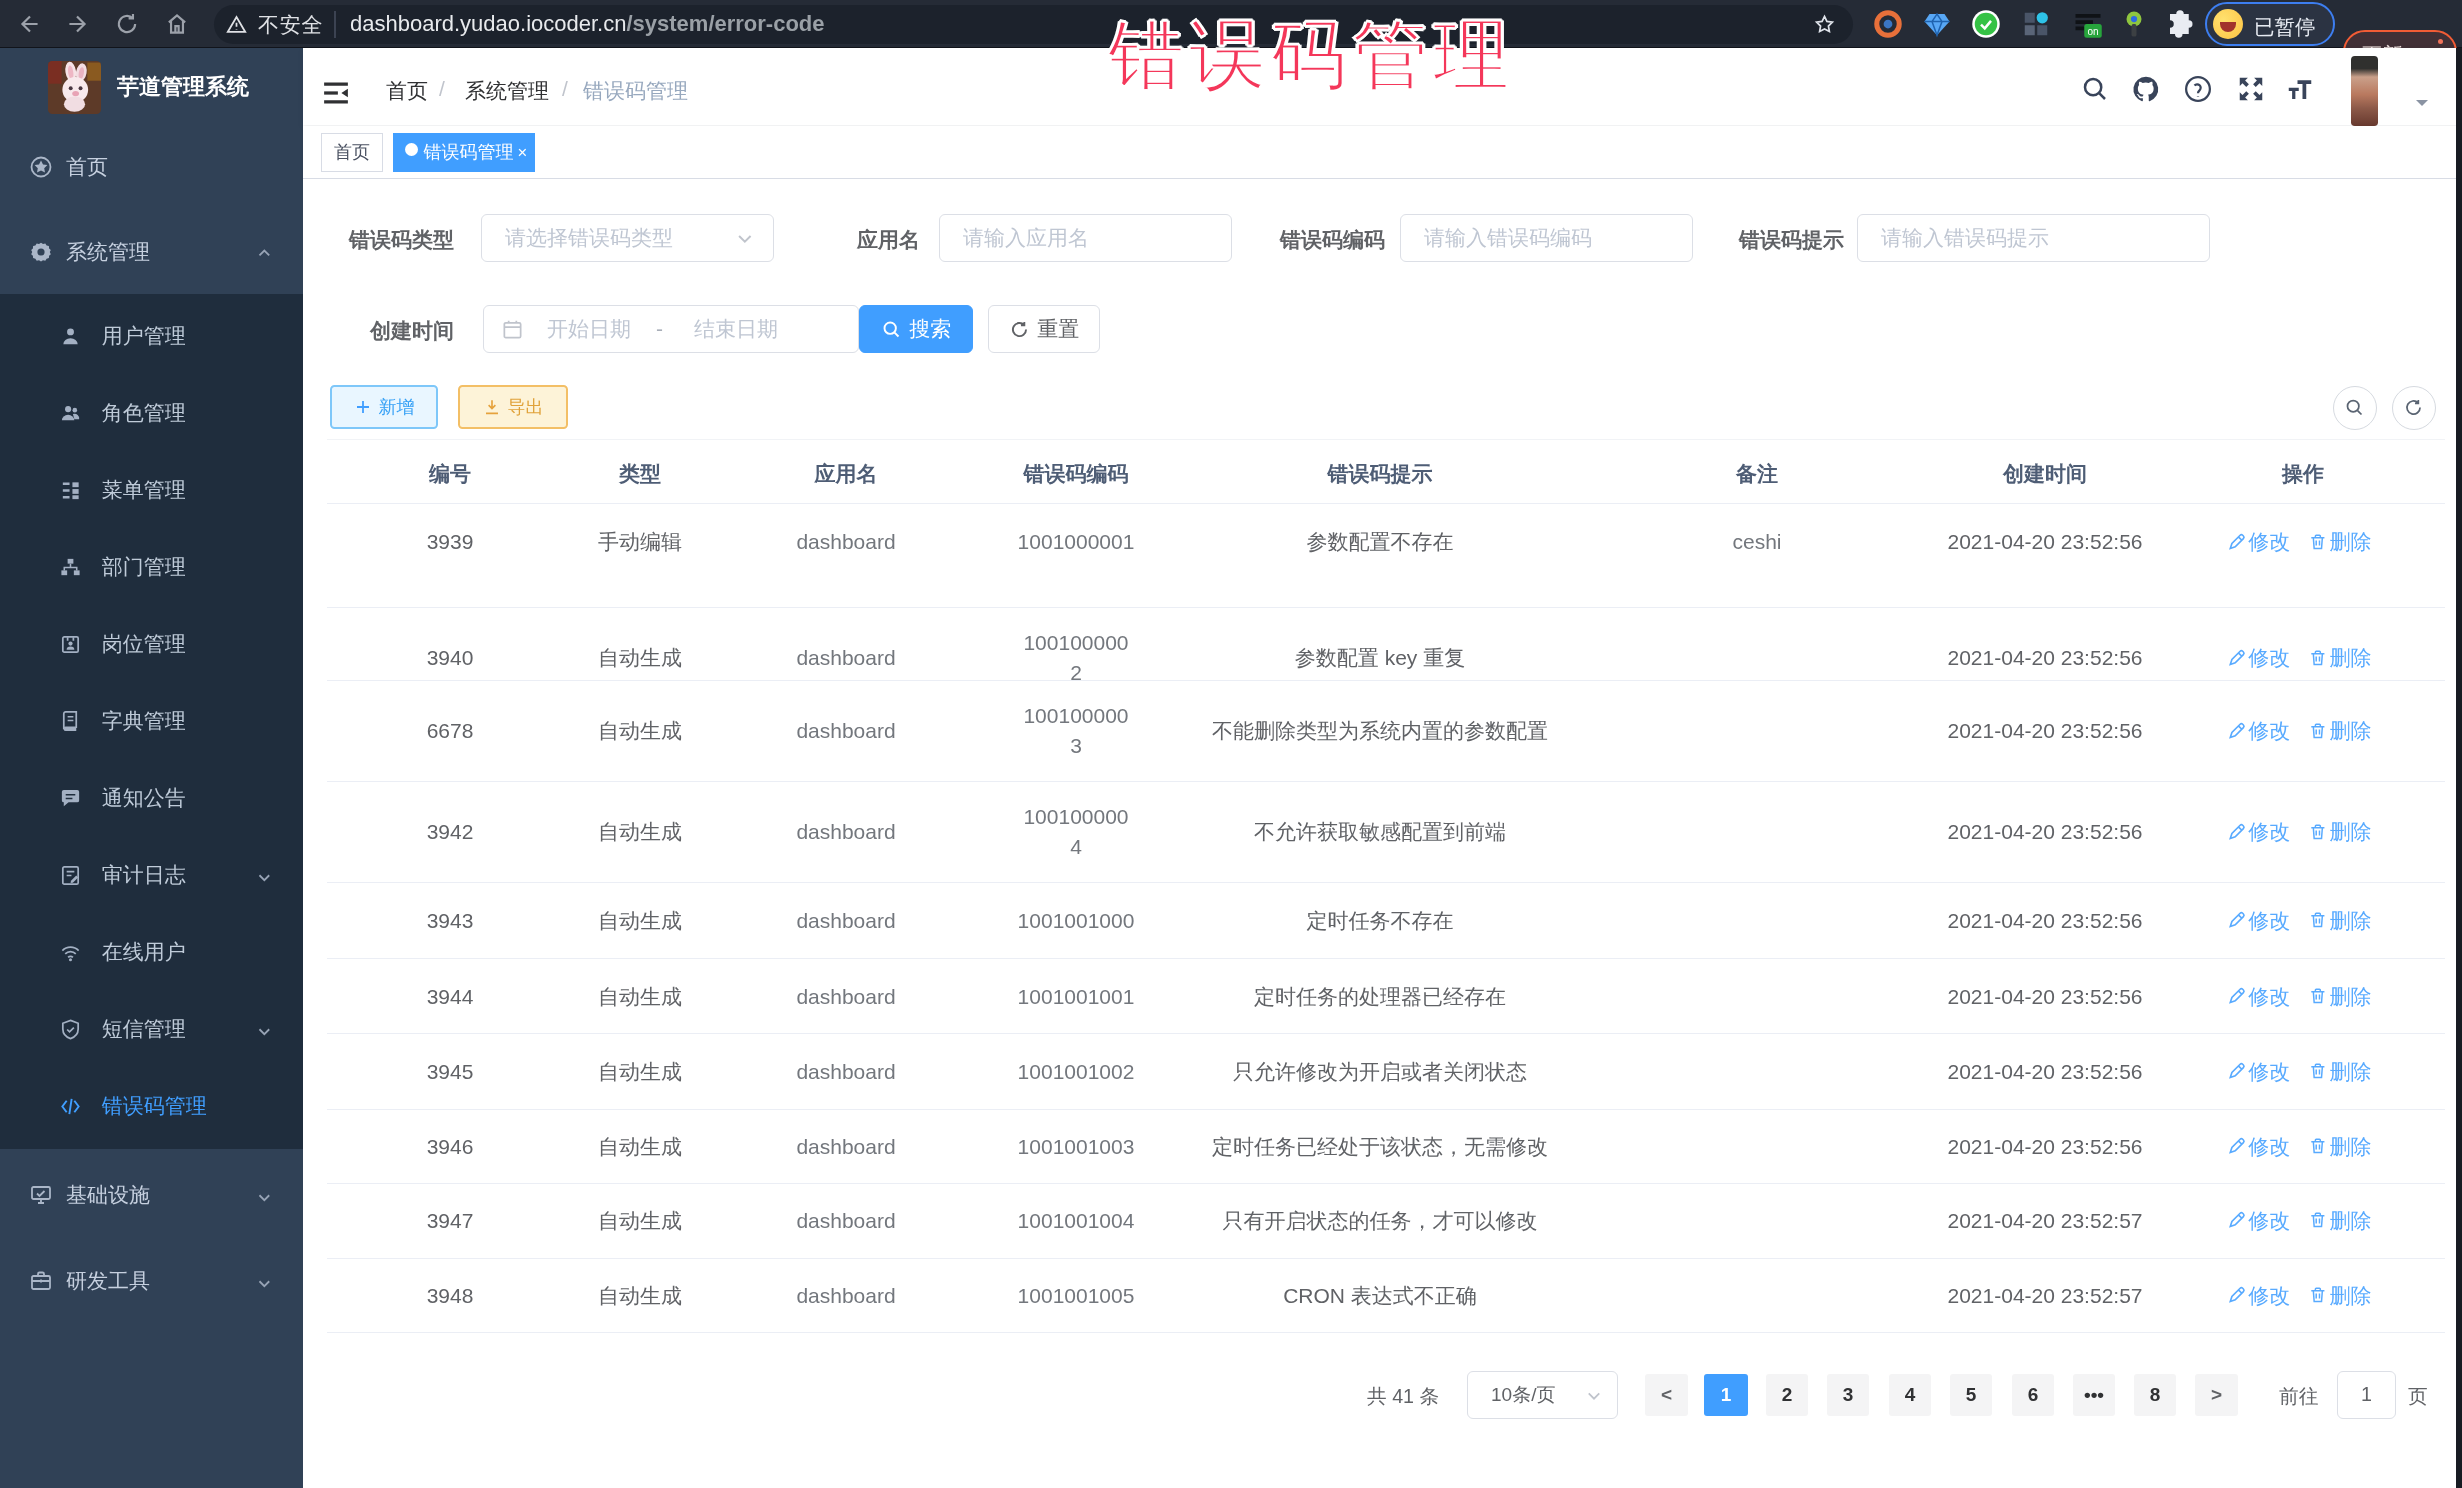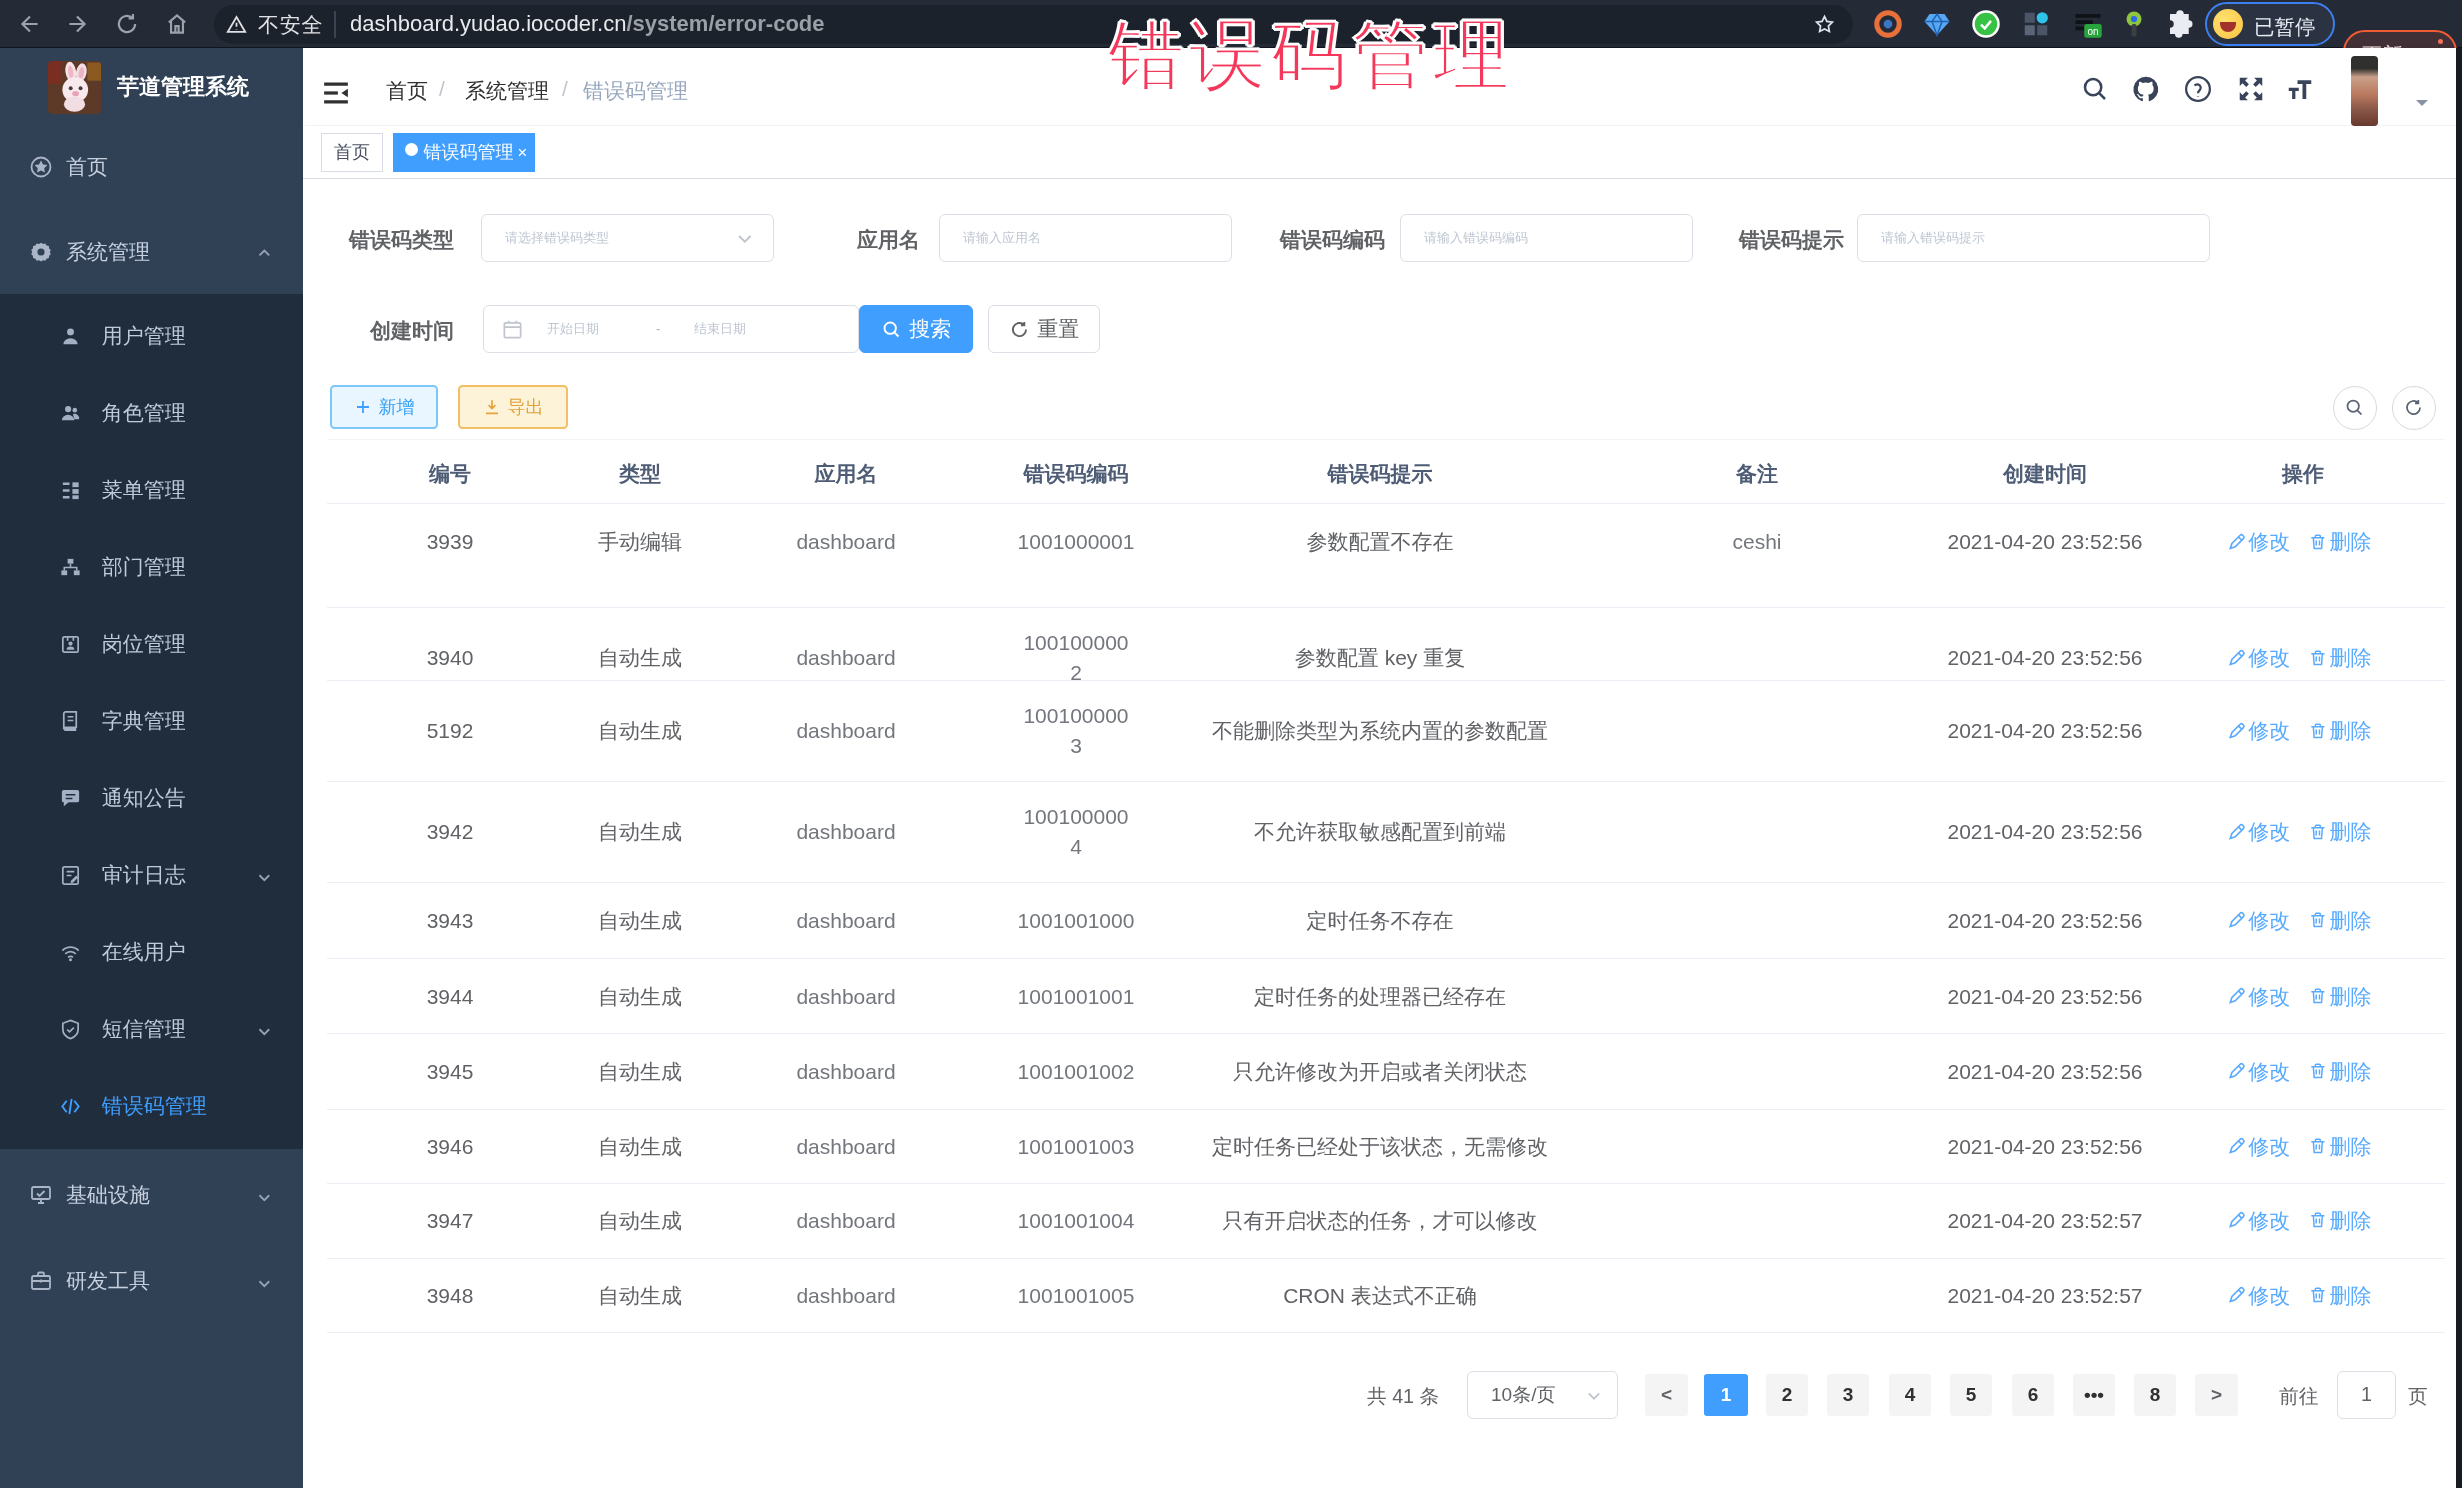--- a/index.html
+++ b/index.html
@@ -64,21 +64,21 @@
 
 #tags { position:absolute; left:303px; top:126px; width:2159px; height:53px; background:#fff; border-bottom:1.5px solid #d8dce5; box-shadow:0 0.8px 3px rgba(0,21,41,.06); }
 .tag { position:absolute; top:6.8px; height:39px; line-height:36px; font-size:18px; padding:0 12px; border:1.5px solid #d8dce5; background:#fff; color:#495060; white-space:nowrap; }
 .tag.on { background:#409eff; border-color:#409eff; color:#fff; }
 .tag.on .dot { display:inline-block; width:13px; height:13px; border-radius:50%; background:#fff; margin-right:6px; position:relative; top:-1.5px; }
 .tag.on .x { display:inline-block; margin-left:3.8px; font-size:16.7px; }
 
 
 #main { position:absolute; left:303px; top:179px; width:2155px; height:1309px; background:#fff; }
 .flabel { position:absolute; font-size:21px; font-weight:700; color:#606266; text-align:right; }
-.finput { position:absolute; height:48px; border:1.5px solid #dcdfe6; border-radius:6px; background:#fff; font-size:13px; color:#c1c7d0; line-height:45px; padding-left:23px; }
+.finput { position:absolute; height:48px; border:1.5px solid #dcdfe6; border-radius:6px; background:#fff; font-size:21px; color:#c1c7d0; line-height:45px; padding-left:23px; }
 .finput .fph { color:#bfc6d2; }
 .fsel-arrow { position:absolute; width:19.7px; height:19.7px; right:18px; top:13.6px; }
 .btn { position:absolute; height:48px; border-radius:6px; font-size:21px; line-height:45px; text-align:center; }
 .btn svg { width:21px; height:21px; position:relative; top:3.8px; margin-right:7.6px; }
 #btn-search { left:859px; top:305px; width:114px; background:#409eff; color:#fff; border:1.5px solid #409eff; }
 #btn-reset { left:988px; top:305px; width:112px; background:#fff; color:#606266; border:1.5px solid #dcdfe6; }
 .mini { position:absolute; height:44px; border-radius:4.5px; font-size:18px; line-height:41px; text-align:center; }
 .mini svg { width:18px; height:18px; position:relative; top:3px; margin-right:6.8px; }
 #btn-add { left:330px; top:385px; width:108px; background:#e9f6ff; color:#35a0f6; border:2.3px solid #7ec7f9; }
 #btn-exp { left:458px; top:385px; width:110px; background:#fdf3d8; color:#e0a23a; border:2.3px solid #f3bf66; }
@@ -486,21 +486,21 @@
     <div class="cell gray code2" style="left:749px">100100000<br>2</div>
     <div class="cell " style="left:1053px">参数配置 key 重复</div>
     <div class="cell " style="left:1718px">2021-04-20 23:52:56</div>
     <div class="ops"><span class="op"><svg viewBox="0 0 24 24" class="opic">
           <path d="M4 20 L6 14 L16 4 a2.2 2.2 0 0 1 3.1 0 l0.9 0.9 a2.2 2.2 0 0 1 0 3.1 L10 18 Z M14.5 6.5 l3 3" fill="none" stroke="currentColor" stroke-width="2"></path>
         </svg>修改</span><span class="op op2"><svg viewBox="0 0 24 24" class="opic">
           <path d="M4 7 h16 M9 7 V5 a1 1 0 0 1 1-1 h4 a1 1 0 0 1 1 1 v2 M6.5 7 l1 13 h9 l1-13 M10 10.5 v6 M14 10.5 v6" fill="none" stroke="currentColor" stroke-width="1.8"></path>
         </svg>删除</span></div>
   </div>
 <div class="trow" style="top:680px;height:101px">
-    <div class="cell " style="left:123px">5192</div>
+    <div class="cell " style="left:123px">6678</div>
     <div class="cell " style="left:313px">自动生成</div>
     <div class="cell gray" style="left:519px">dashboard</div>
     <div class="cell gray code2" style="left:749px">100100000<br>3</div>
     <div class="cell " style="left:1053px">不能删除类型为系统内置的参数配置</div>
     <div class="cell " style="left:1718px">2021-04-20 23:52:56</div>
     <div class="ops"><span class="op"><svg viewBox="0 0 24 24" class="opic">
           <path d="M4 20 L6 14 L16 4 a2.2 2.2 0 0 1 3.1 0 l0.9 0.9 a2.2 2.2 0 0 1 0 3.1 L10 18 Z M14.5 6.5 l3 3" fill="none" stroke="currentColor" stroke-width="2"></path>
         </svg>修改</span><span class="op op2"><svg viewBox="0 0 24 24" class="opic">
           <path d="M4 7 h16 M9 7 V5 a1 1 0 0 1 1-1 h4 a1 1 0 0 1 1 1 v2 M6.5 7 l1 13 h9 l1-13 M10 10.5 v6 M14 10.5 v6" fill="none" stroke="currentColor" stroke-width="1.8"></path>
         </svg>删除</span></div>

